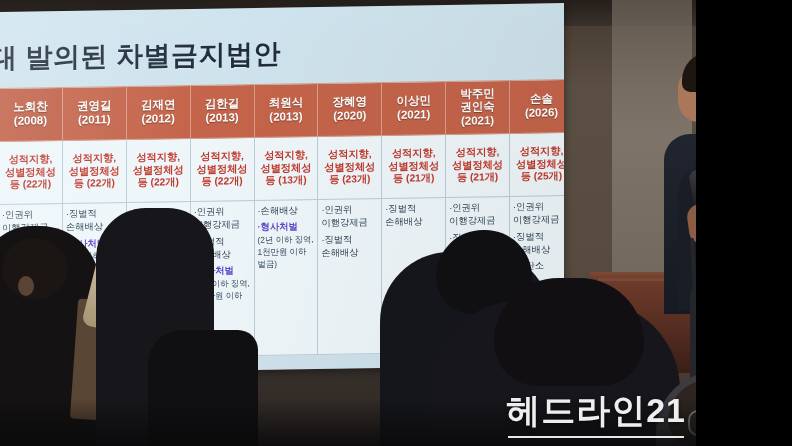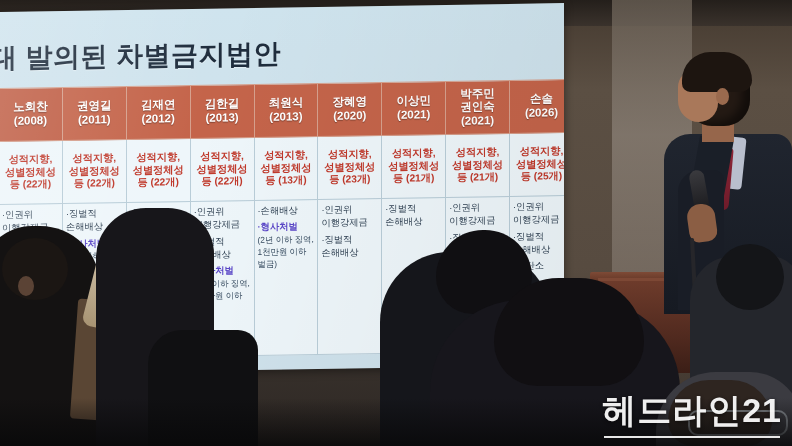--- a/index.html
+++ b/index.html
@@ -1,19 +1,19 @@
 <!DOCTYPE html>
 <html><head>
 <meta charset="utf-8">
 <style>
   html,body{margin:0;padding:0;background:#000;}
   body{font-family:"Liberation Sans","DejaVu Sans",sans-serif;}
 
   #stage{
-    position:relative;width:792px;height:446px;overflow:hidden;
+    position:relative;width:696px;height:446px;overflow:hidden;
     background:#2b2724;
   }
 
   
   .wall{
     position:absolute;inset:0;
     background:linear-gradient(180deg,#3d3631 0%,#4a423b 28%,#433b35 55%,#2e2824 100%);
   }
   .wall-right{
     position:absolute;left:560px;top:0;width:232px;height:446px;

